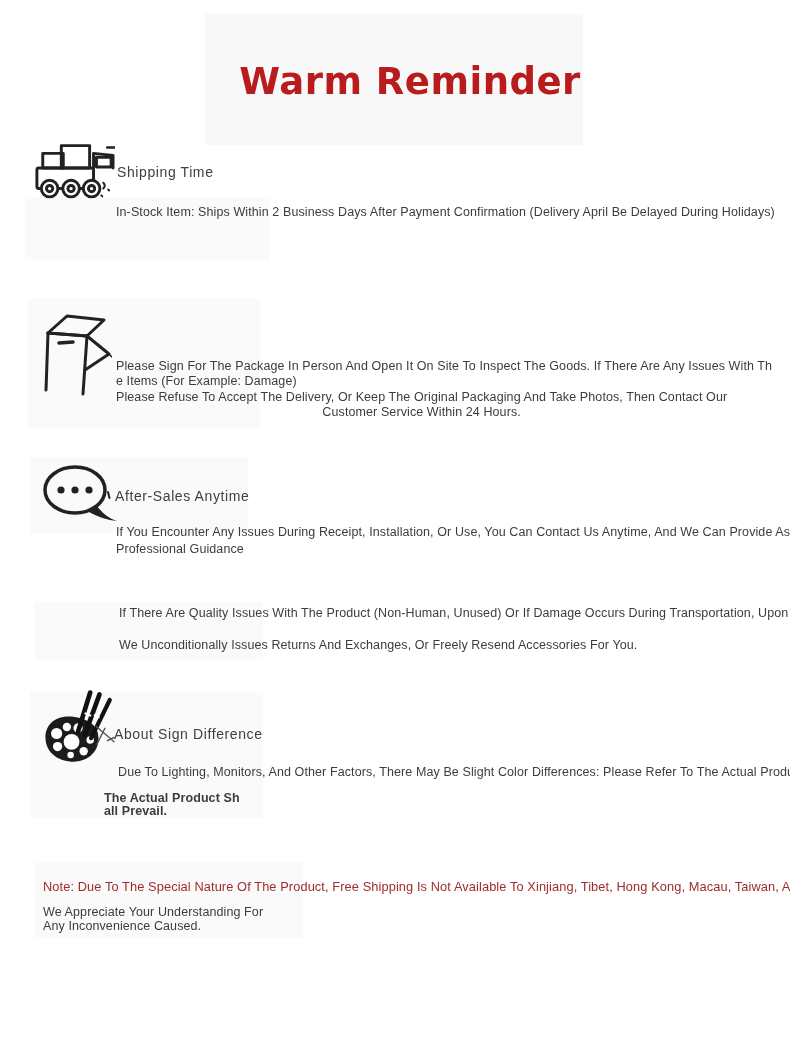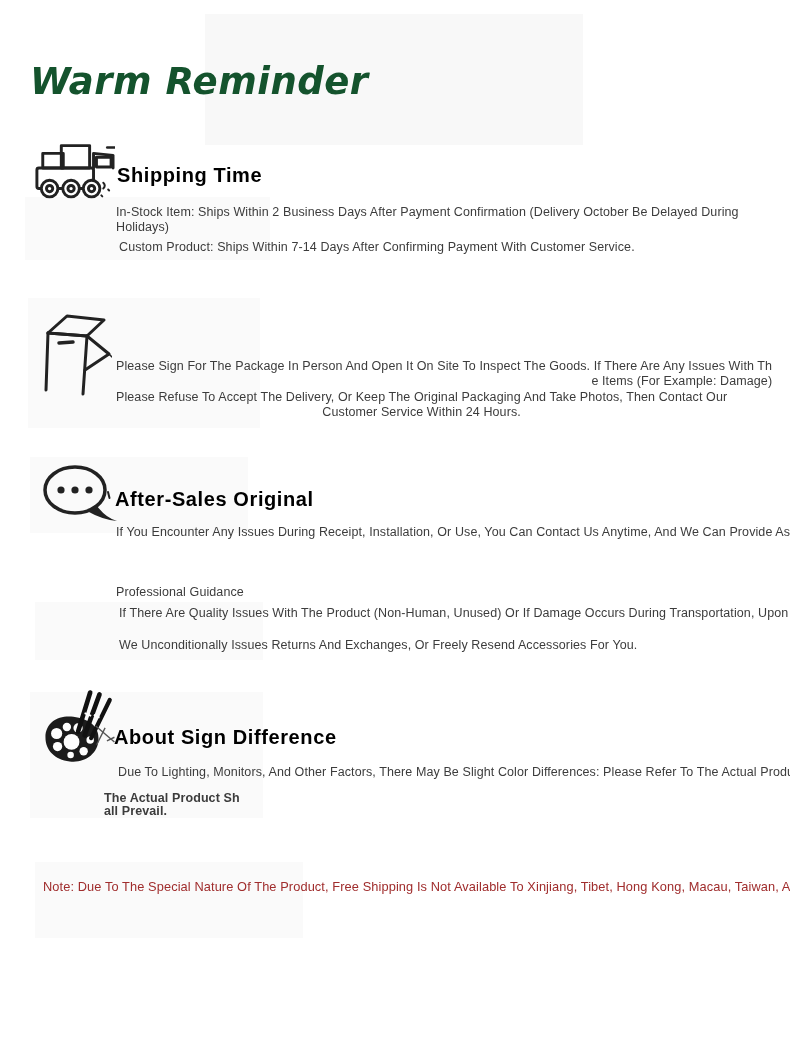--- a/index.html
+++ b/index.html
@@ -8,29 +8,29 @@
     position:relative;
     width:790px; height:1037px;
     background:#ffffff;
     overflow:hidden;
     font-family:"Liberation Sans", sans-serif;
     color:#3b3b3b;
   }
   .bg-patch { position:absolute; background:#fafafa; }
   .title {
     position:absolute; left:30px; top:60px; width:760px;
+    text-align:center;
     font-family:"DejaVu Sans", sans-serif;
-    font-size:37px; font-weight:bold; color:#14532d;
+    font-size:37px; font-weight:bold; color:#b91c1c;
     letter-spacing:0.5px;
-    font-style:italic;
   }
   .icon-wrap { position:absolute; }
   .heading {
     position:absolute;
-    font-size:20px; font-weight:700; color:#000000;
+    font-size:14px; font-weight:400; color:#404040;
     letter-spacing:0.6px;
     white-space:nowrap;
   }
   .body-text {
     position:absolute;
     font-size:12.5px; color:#3c3c3c;
     letter-spacing:0.1px;
     line-height:14.5px;
     white-space:pre-line;
   }
@@ -72,52 +72,51 @@
       <circle cx="39" cy="49" r="8.5" fill="#ffffff"></circle>
       <circle cx="39" cy="49" r="3.2" fill="#ffffff"></circle>
       <circle cx="60" cy="49" r="8.5" fill="#ffffff"></circle>
       <circle cx="60" cy="49" r="3.2" fill="#ffffff"></circle>
       <path d="M72,43 q3,3 0,6" stroke-width="2"></path>
       <path d="M77,50 l1,1" stroke-width="2"></path>
       <path d="M70,56 l1,1" stroke-width="2"></path>
     </svg>
   </div>
   <div class="heading" style="left:117px; top:164px;">Shipping Time</div>
-  <div class="body-text" style="left:116px; top:205px;">In-Stock Item: Ships Within 2 Business Days After Payment Confirmation (Delivery October Be Delayed During Holidays)</div>
-  <div class="body-text" style="left:119px; top:240px;">Custom Product: Ships Within 7-14 Days After Confirming Payment With Customer Service.</div>
+  <div class="body-text" style="left:116px; top:205px;">In-Stock Item: Ships Within 2 Business Days After Payment Confirmation (Delivery April Be Delayed During Holidays)</div>
 
   <div class="icon-wrap" style="left:40px; top:306px;">
     <svg width="72" height="92" viewBox="0 0 72 92" fill="none" stroke="#222222" stroke-width="3" stroke-linecap="round" stroke-linejoin="round">
       <path d="M8,27 L27,10 L64,14 L47,30 Z"></path>
       <path d="M8,27 L6,84"></path>
       <path d="M8,27 L47,30"></path>
       <path d="M47,30 L43,88"></path>
       <path d="M47,30 L69,48 L45,64"></path>
       <path d="M19,37 L33,36" stroke-width="3.5"></path>
       <path d="M69,48 L72,51" stroke-width="1.5"></path>
     </svg>
   </div>
-  <div class="body-text" style="left:116px; top:359px;text-align:right;">Please Sign For The Package In Person And Open It On Site To Inspect The Goods. If There Are Any Issues With Th
+  <div class="body-text" style="left:116px; top:359px;">Please Sign For The Package In Person And Open It On Site To Inspect The Goods. If There Are Any Issues With Th
 e Items (For Example: Damage)</div>
   <div class="body-text" style="left:116px; top:390px;text-align:center;">Please Refuse To Accept The Delivery, Or Keep The Original Packaging And Take Photos, Then Contact Our
  Customer Service Within 24 Hours.</div>
 
   <div class="icon-wrap" style="left:40px; top:461px;">
     <svg width="78" height="68" viewBox="0 0 78 68" fill="none">
       <ellipse cx="35" cy="29" rx="30" ry="23" stroke="#222222" stroke-width="3.5"></ellipse>
       <path d="M57,45 Q66,57 77,60 Q63,59 47,50 Z" fill="#222222"></path>
       <circle cx="21" cy="29" r="3.6" fill="#222222"></circle>
       <circle cx="35" cy="29" r="3.6" fill="#222222"></circle>
       <circle cx="49" cy="29" r="3.6" fill="#222222"></circle>
       <path d="M68,31 l1.5,6" stroke="#222222" stroke-width="2" stroke-linecap="round"></path>
     </svg>
   </div>
-  <div class="heading" style="left:115px; top:488px;">After-Sales Original</div>
+  <div class="heading" style="left:115px; top:488px;">After-Sales Anytime</div>
   <div class="body-text clip" style="left:116px; top:525px;">If You Encounter Any Issues During Receipt, Installation, Or Use, You Can Contact Us Anytime, And We Can Provide Assis</div>
-  <div class="body-text" style="left:116px; top:585px;">Professional Guidance</div>
+  <div class="body-text" style="left:116px; top:542px;">Professional Guidance</div>
   <div class="body-text clip" style="left:119px; top:606px;">If There Are Quality Issues With The Product (Non-Human, Unused) Or If Damage Occurs During Transportation, Upon C</div>
   <div class="body-text" style="left:119px; top:638px;">We Unconditionally Issues Returns And Exchanges, Or Freely Resend Accessories For You.</div>
 
   <div class="icon-wrap" style="left:38px; top:688px;">
     <svg width="82" height="78" viewBox="0 0 88 82" fill="none">
       <path d="M8,52 C8,36 22,28 38,30 C54,32 66,40 65,55 C64,70 50,80 34,78 C18,76 8,66 8,52 Z" fill="#1c1c1c"></path>
       <circle cx="20" cy="48" r="6" fill="#ffffff"></circle>
       <circle cx="31" cy="41" r="4.5" fill="#ffffff"></circle>
       <circle cx="43" cy="42" r="5" fill="#ffffff"></circle>
       <circle cx="36" cy="57" r="8.5" fill="#ffffff"></circle>
@@ -134,14 +133,16 @@
       <path d="M72,42 L63,60" stroke="#555555" stroke-width="1.5"></path>
       <path d="M74,56 l8,-4" stroke="#555555" stroke-width="1.5"></path>
     </svg>
   </div>
   <div class="heading" style="left:114px; top:726px;">About Sign Difference</div>
   <div class="body-text clip" style="left:118px; top:765px;">Due To Lighting, Monitors, And Other Factors, There May Be Slight Color Differences: Please Refer To The Actual Produc</div>
   <div class="body-text tight" style="left:104px; top:792px;font-weight:bold;">The Actual Product Sh
 all Prevail.</div>
 
   <div class="note-red" style="left:43px; top:879px;">Note: Due To The Special Nature Of The Product, Free Shipping Is Not Available To Xinjiang, Tibet, Hong Kong, Macau, Taiwan, And Ov</div>
+  <div class="body-text tight" style="left:43px; top:905px; line-height:14px;">We Appreciate Your Understanding For
+Any Inconvenience Caused.</div>
 
 </div>
 
 </body></html>

